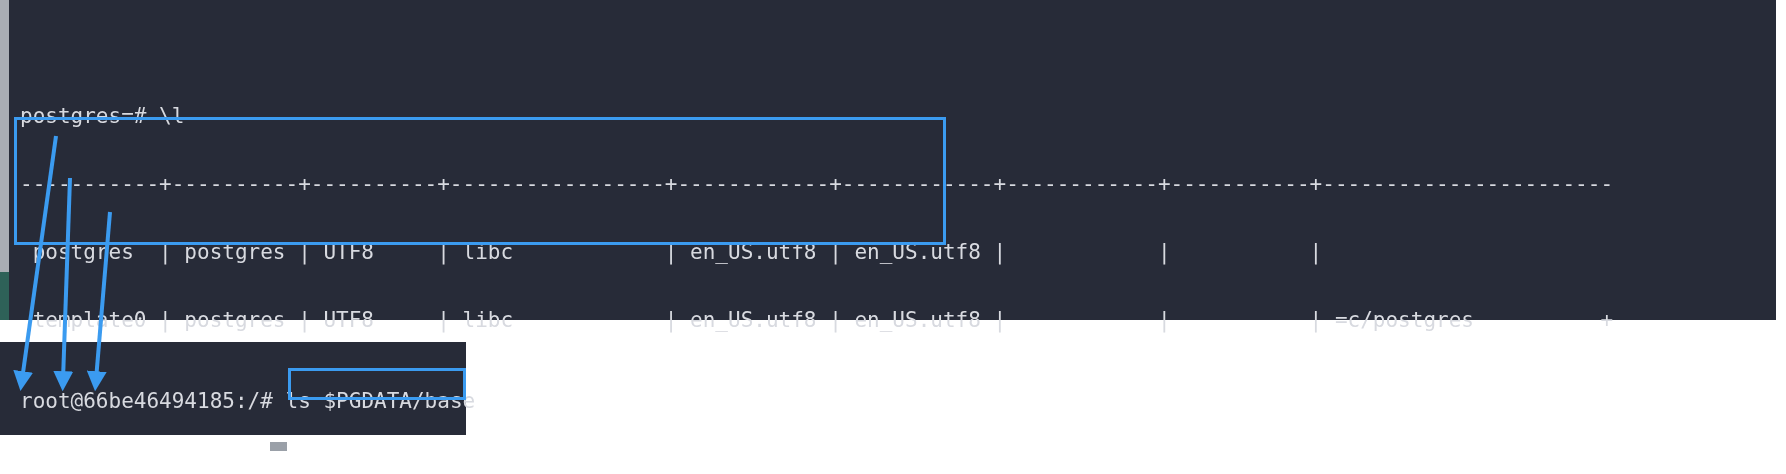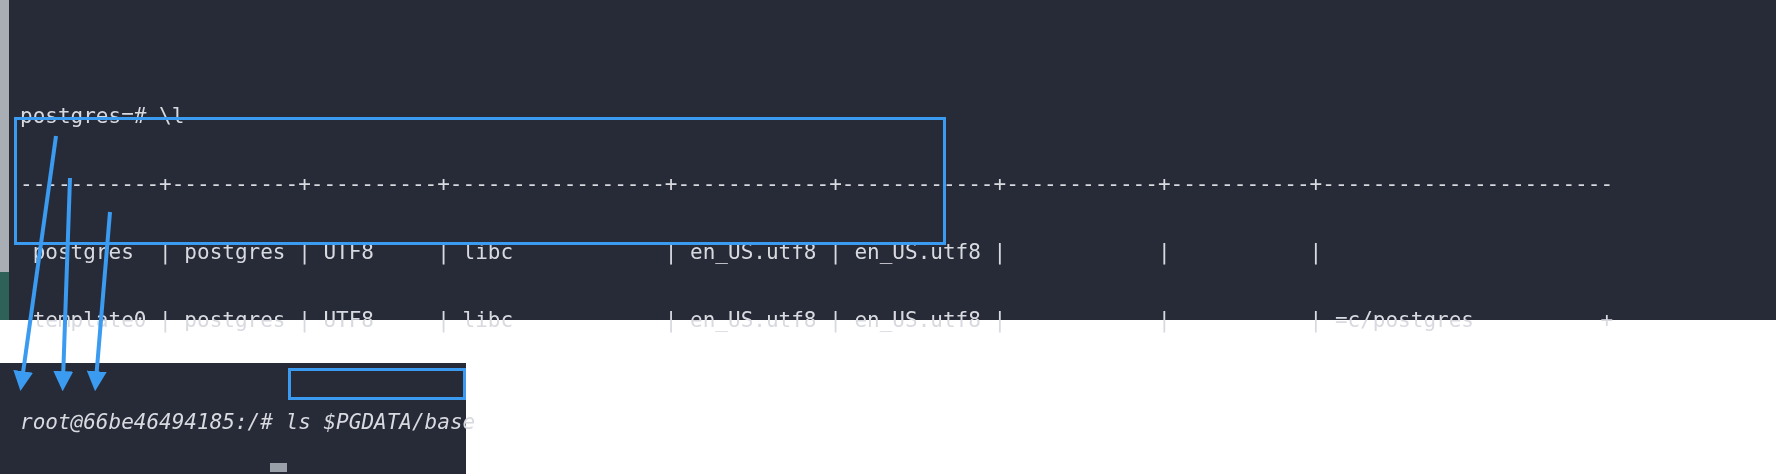--- a/index.html
+++ b/index.html
@@ -29,25 +29,24 @@
   #psql-panel {
     left: 0;
     top: 0;
     width: 1776px;
     height: 320px;
     padding: 6px 0 0 0;
   }
 
   #shell-panel {
     left: 0;
-    top: 363px;
+    top: 342px;
     width: 466px;
-    height: 111px;
+    height: 93px;
     padding: 6px 0 0 0;
-    font-style: italic;
   }
 
   .term-line {
     font-size: 21px;
     line-height: 30px;
     letter-spacing: 0px;
     height: 30px;
     margin-left: 20px;
   }
 

